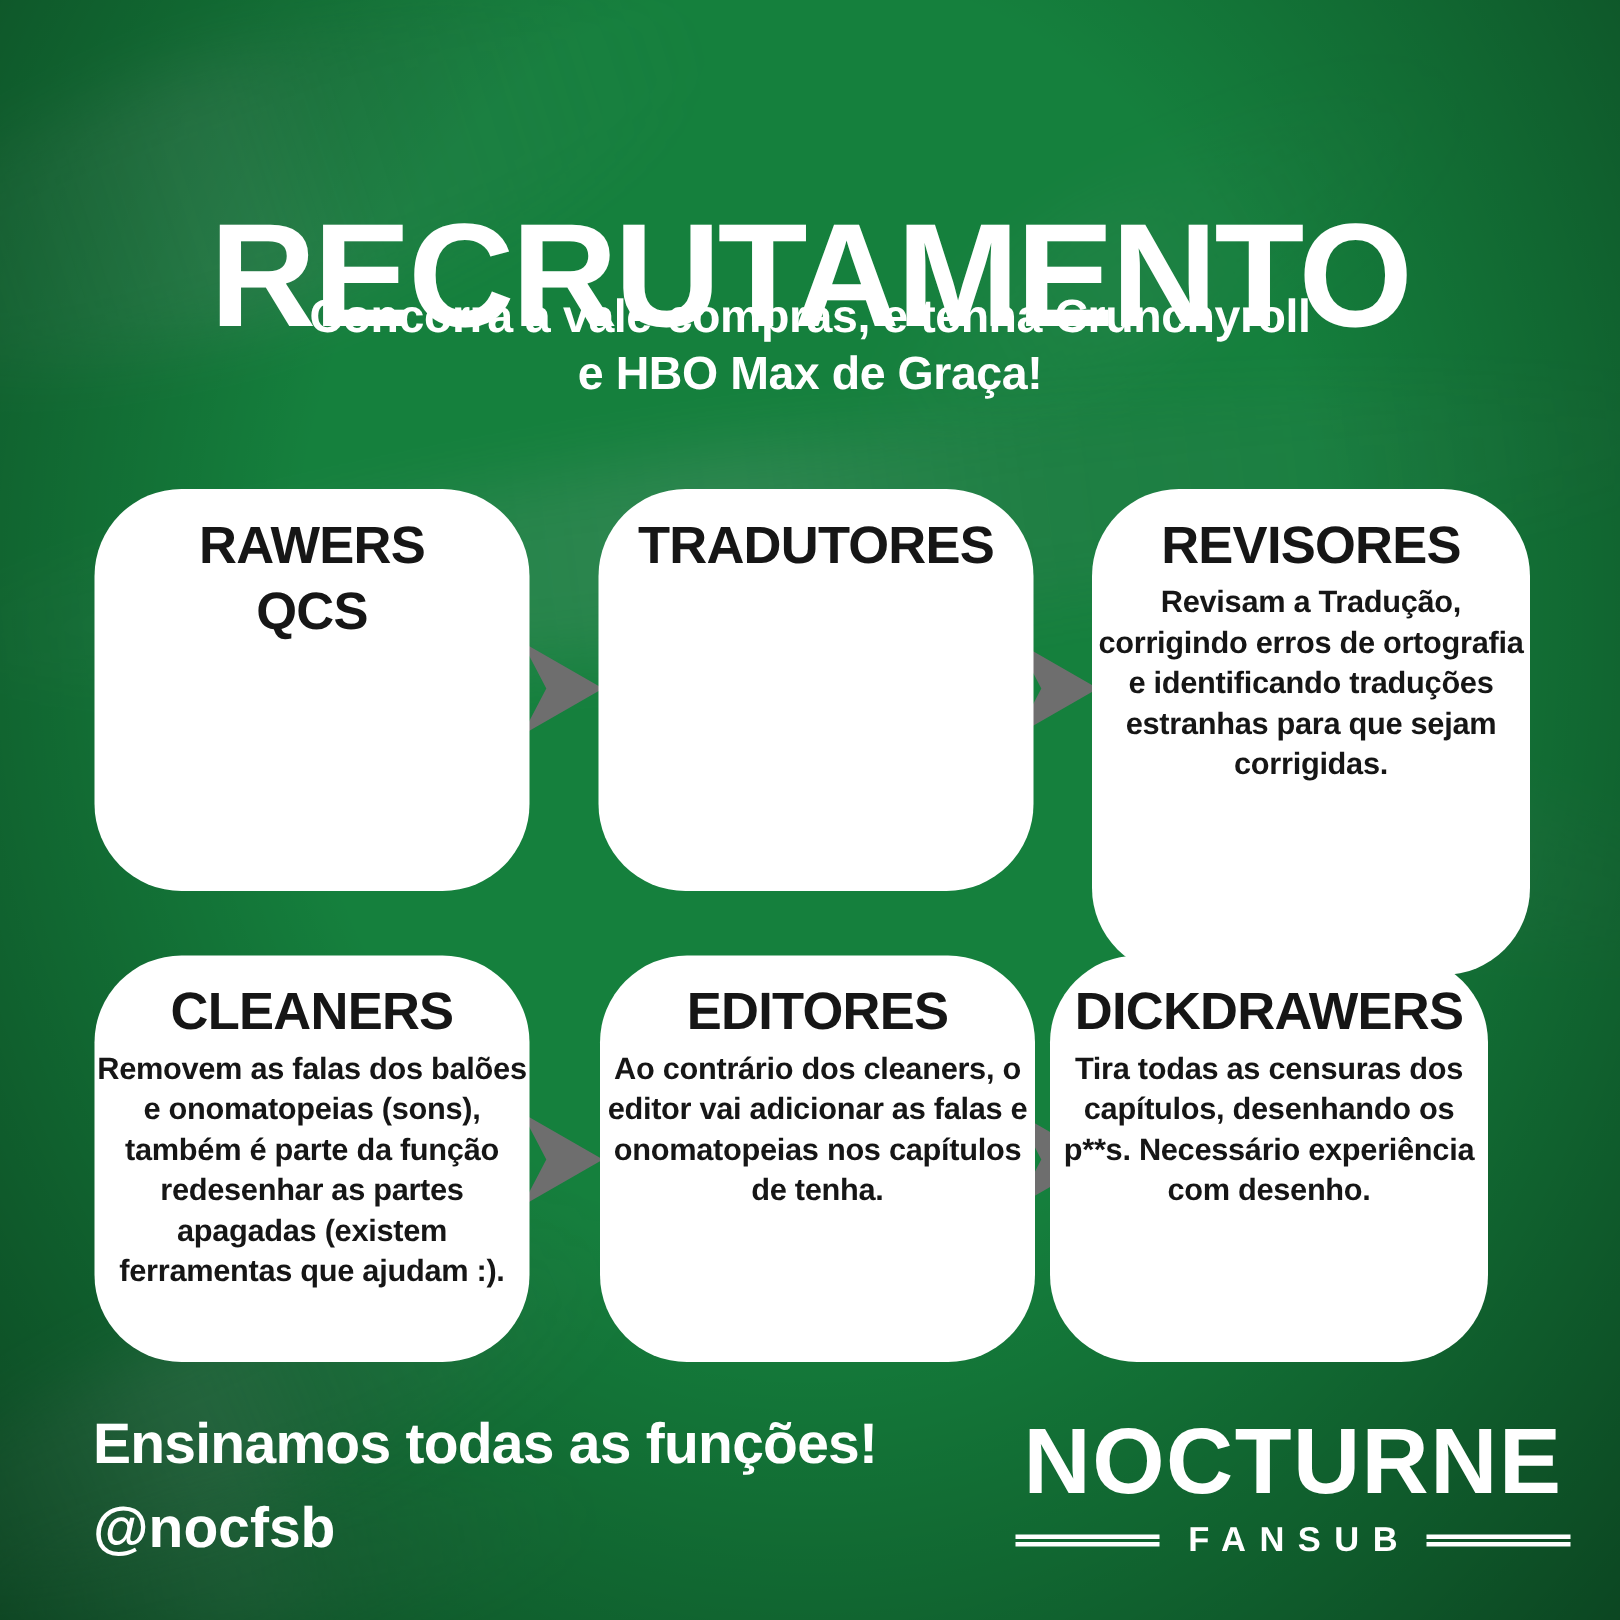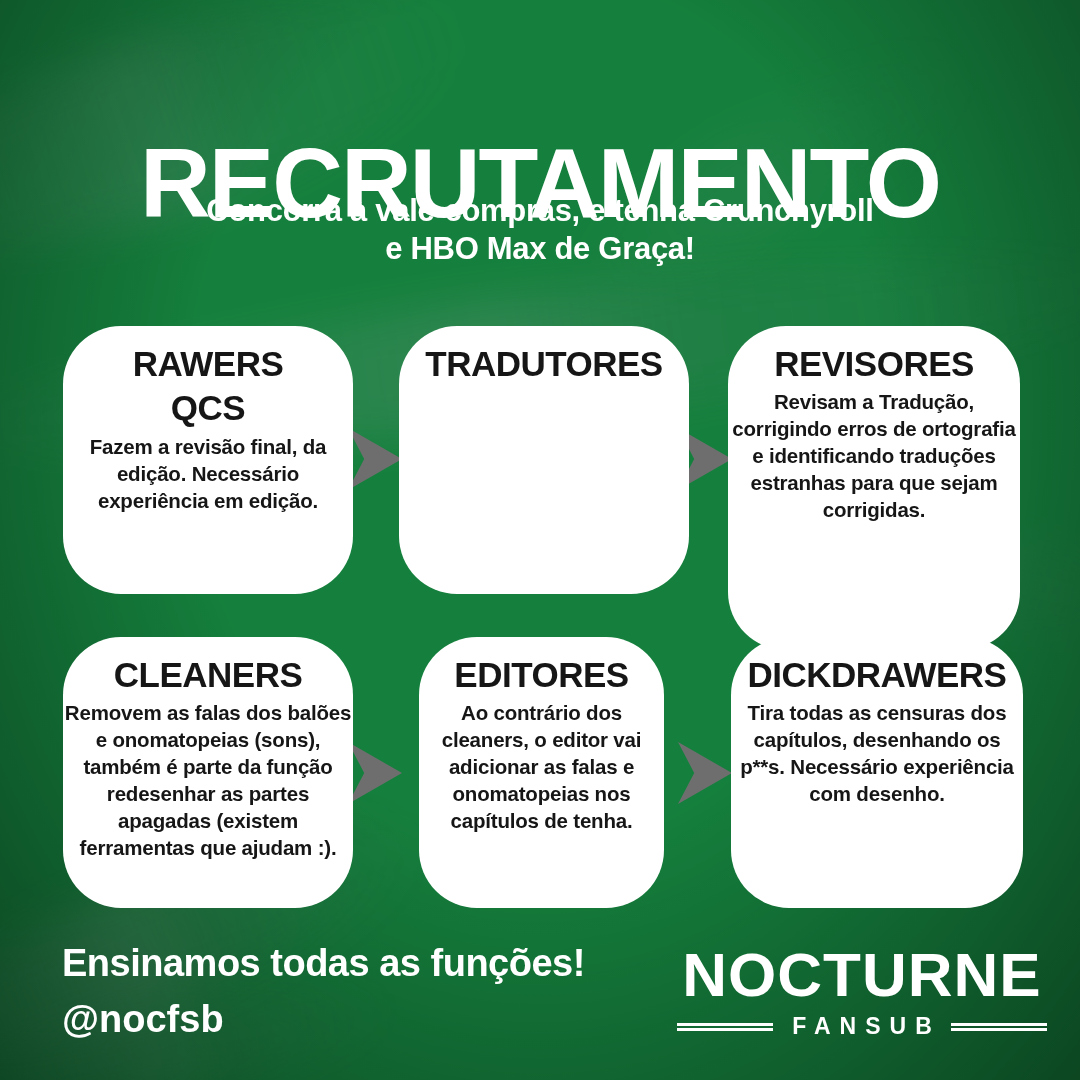--- a/index.html
+++ b/index.html
@@ -44,22 +44,22 @@
   .card {
     position: absolute; z-index: 2;
     background: #ffffff; border-radius: 58px;
     color: #161616; text-align: center;
     box-sizing: border-box; padding: 16px 1px;
   }
   .c1 { left: 63px;  top: 326px; width: 290px; height: 268px; }
   .c2 { left: 399px; top: 326px; width: 290px; height: 268px; }
   .c3 { left: 728px; top: 326px; width: 292px; height: 324px; }
   .c4 { left: 63px;  top: 637px; width: 290px; height: 271px; }
-  .c5 { left: 419px; top: 637px; width: 245px; height: 271px; }
-  .c6 { left: 731px; top: 637px; width: 292px; height: 271px; }
+  .c5 { left: 400px; top: 637px; width: 290px; height: 271px; }
+  .c6 { left: 700px; top: 637px; width: 292px; height: 271px; }
   .card h2 {
     margin: 2px 0 4px 0;
     font-size: 35px; font-weight: 700; letter-spacing: -0.5px; line-height: 1.15;
   }
   .card p {
     margin: 0 0 4px 0;
     font-size: 20.5px; font-weight: 700; line-height: 27px; letter-spacing: -0.2px;
   }
   
   .arrow {
@@ -108,21 +108,20 @@
 
   <h1 class="title">RECRUTAMENTO</h1>
   <div class="subtitle">
     <div>Concorra à vale-compras, e tenha Crunchyroll</div>
     <div>e HBO Max de Graça!</div>
   </div>
 
   <section class="card c1">
     <h2>RAWERS</h2>
     <h2>QCS</h2>
-    <p>Fazem a revisão final, da edição. Necessário experiência em edição.</p>
   </section>
 
   <section class="card c2">
     <h2>TRADUTORES</h2>
   </section>
 
   <section class="card c3">
     <h2>REVISORES</h2>
     <p>Revisam a Tradução, corrigindo erros de ortografia e identificando traduções estranhas para que sejam corrigidas.</p>
   </section>

